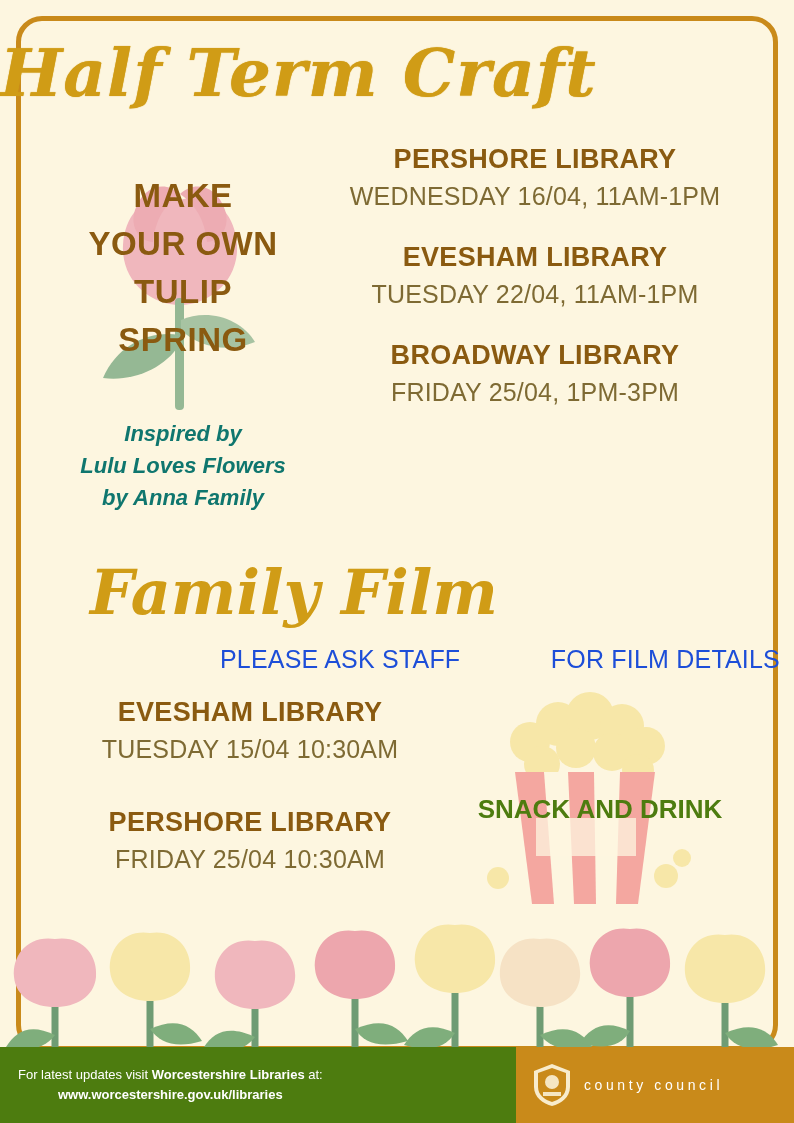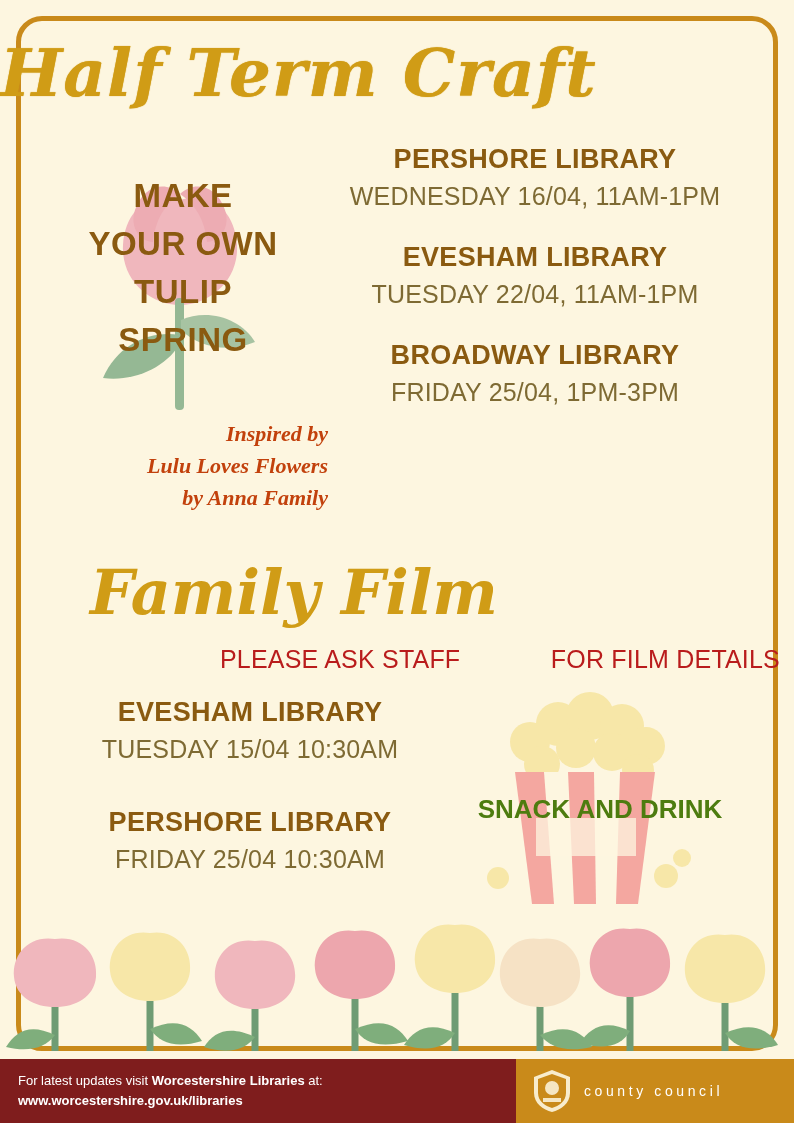--- a/index.html
+++ b/index.html
@@ -80,25 +80,25 @@
     font-weight: bold;
     font-size: 33px;
     line-height: 48px;
     letter-spacing: 0.5px;
   }
   .inspired {
     position: absolute;
     left: 38px;
     top: 418px;
     width: 290px;
-    text-align: right;
-    font-family: Liberation Serif, serif;
+    text-align: center;
+    font-family: Liberation Sans, sans-serif;
     font-style: italic;
     font-weight: bold;
-    color: #c2410c;
+    color: #0f766e;
     font-size: 22px;
     line-height: 32px;
   }
 
   
   .craft-sessions {
     position: absolute;
     left: 300px;
     top: 140px;
     width: 470px;
@@ -120,21 +120,21 @@
     line-height: 36px;
     letter-spacing: 0.2px;
   }
 
   
   .film-note {
     position: absolute;
     left: 220px;
     top: 645px;
     width: 560px;
-    color: #b91c1c;
+    color: #1d4ed8;
     font-size: 25px;
     letter-spacing: 0.2px;
     display: flex;
     justify-content: space-between;
   }
   .film-sessions {
     position: absolute;
     left: 30px;
     top: 693px;
     width: 440px;
@@ -172,25 +172,26 @@
     bottom: 72px;
     height: 140px;
   }
 
   
   .footer {
     position: absolute;
     left: 0;
     right: 0;
     bottom: 0;
-    height: 64px;
-    background: #7f1d1d;
+    height: 76px;
+    background: #4d7c0f;
     color: #ffffff;
     display: flex;
     align-items: center;
+    text-align: center;
   }
   .footer-text {
     padding-left: 18px;
     font-size: 13px;
     line-height: 20px;
   }
   .footer-text b { font-weight: bold; }
   .footer-brand {
     position: absolute;
     right: 0;

